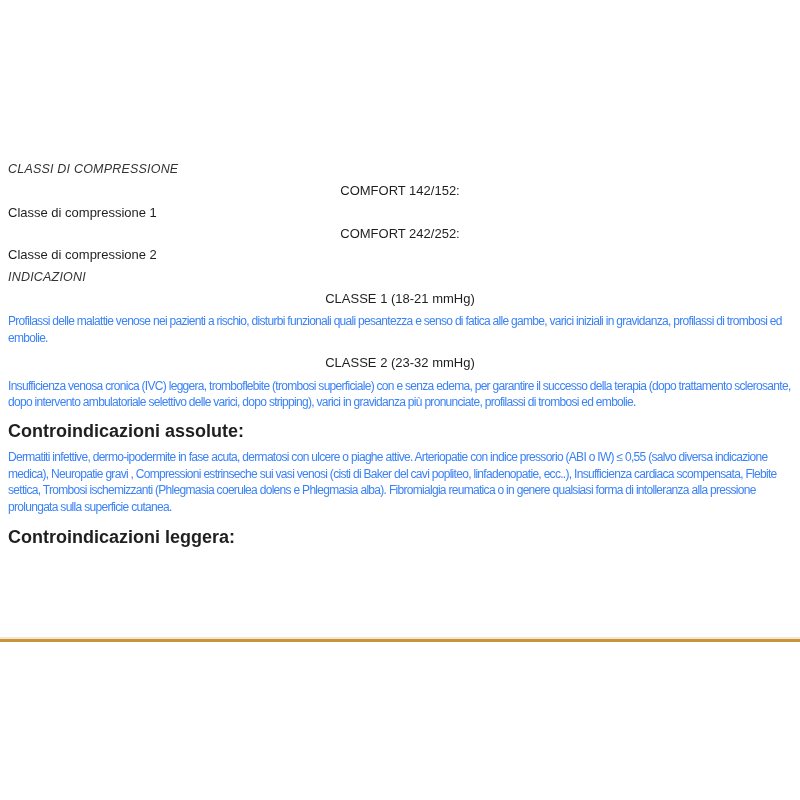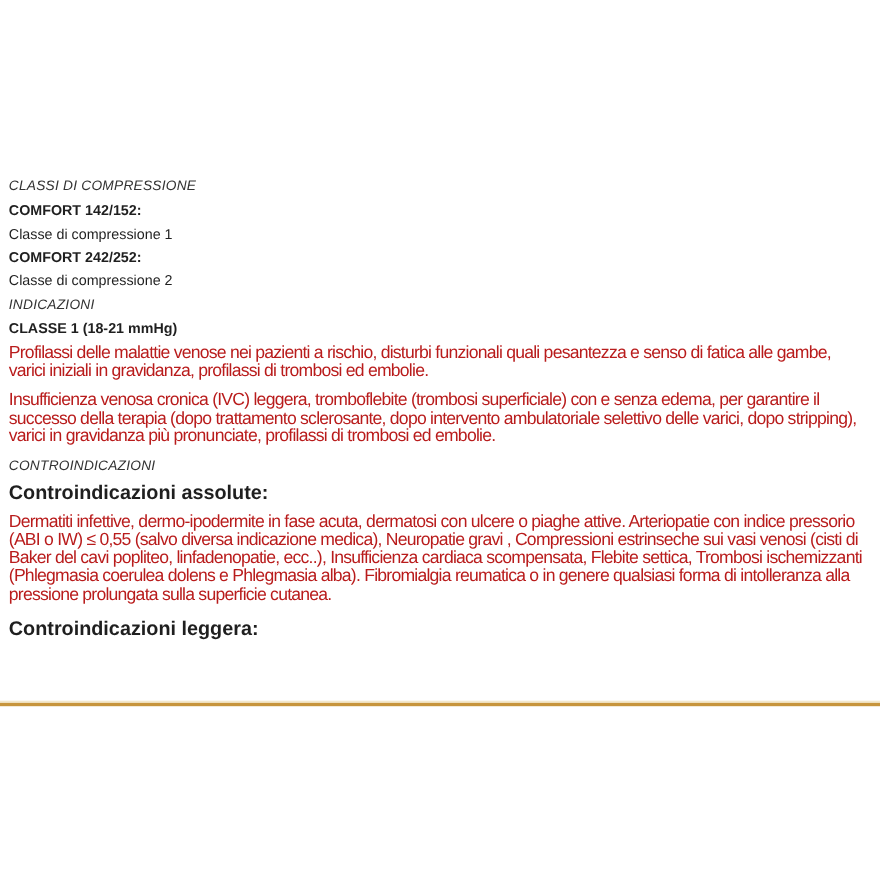--- a/index.html
+++ b/index.html
@@ -31,28 +31,29 @@
     color: #333333;
     margin: 0 0 8px 0;
     line-height: 1.15;
   }
   .line {
     font-size: 13px;
     line-height: 1.1;
     margin: 0 0 7px 0;
   }
   .bold {
-    font-weight: 700;
+    font-weight: 400;
+    text-align: center;
   }
   .para {
-    font-size: 16px;
+    font-size: 12px;
     letter-spacing: -0.7px;
     line-height: 16.5px;
     margin: 0 0 10px 0;
-    color: #b91c1c;
+    color: #3b82f6;
   }
   .para.mb-lg {
     margin-bottom: 12px;
   }
   .sub-label {
     font-size: 18px;
     font-weight: 700;
     line-height: 1.15;
     margin: 0 0 8px 0;
   }
@@ -78,25 +79,25 @@
     <p class="line bold">COMFORT 142/152:</p>
     <p class="line">Classe di compressione 1</p>
     <p class="line bold">COMFORT 242/252:</p>
     <p class="line">Classe di compressione 2</p>
   </section>
 
   <section class="section-gap">
     <h3 class="section-heading">INDICAZIONI</h3>
     <p class="line bold">CLASSE 1 (18-21 mmHg)</p>
     <p class="para">Profilassi delle malattie venose nei pazienti a rischio, disturbi funzionali quali pesantezza e senso di fatica alle gambe, varici iniziali in gravidanza, profilassi di trombosi ed embolie.</p>
+    <p class="line bold">CLASSE 2 (23-32 mmHg)</p>
     <p class="para">Insufficienza venosa cronica (IVC) leggera, tromboflebite (trombosi superficiale) con e senza edema, per garantire il successo della terapia (dopo trattamento sclerosante, dopo intervento ambulatoriale selettivo delle varici, dopo stripping), varici in gravidanza più pronunciate, profilassi di trombosi ed embolie.</p>
   </section>
 
   <section class="section-gap">
-    <h3 class="section-heading">CONTROINDICAZIONI</h3>
     <p class="sub-label">Controindicazioni assolute:</p>
     <p class="para mb-lg">Dermatiti infettive, dermo-ipodermite in fase acuta, dermatosi con ulcere o piaghe attive. Arteriopatie con indice pressorio (ABI o IW) ≤ 0,55 (salvo diversa indicazione medica), Neuropatie gravi , Compressioni estrinseche sui vasi venosi (cisti di Baker del cavi popliteo, linfadenopatie, ecc..), Insufficienza cardiaca scompensata, Flebite settica, Trombosi ischemizzanti (Phlegmasia coerulea dolens e Phlegmasia alba). Fibromialgia reumatica o in genere qualsiasi forma di intolleranza alla pressione prolungata sulla superficie cutanea.</p>
     <p class="sub-label">Controindicazioni leggera:</p>
   </section>
 
   <div class="divider" style="background: rgb(199, 149, 61);"></div>
 
 </main>
 
 </body></html>

